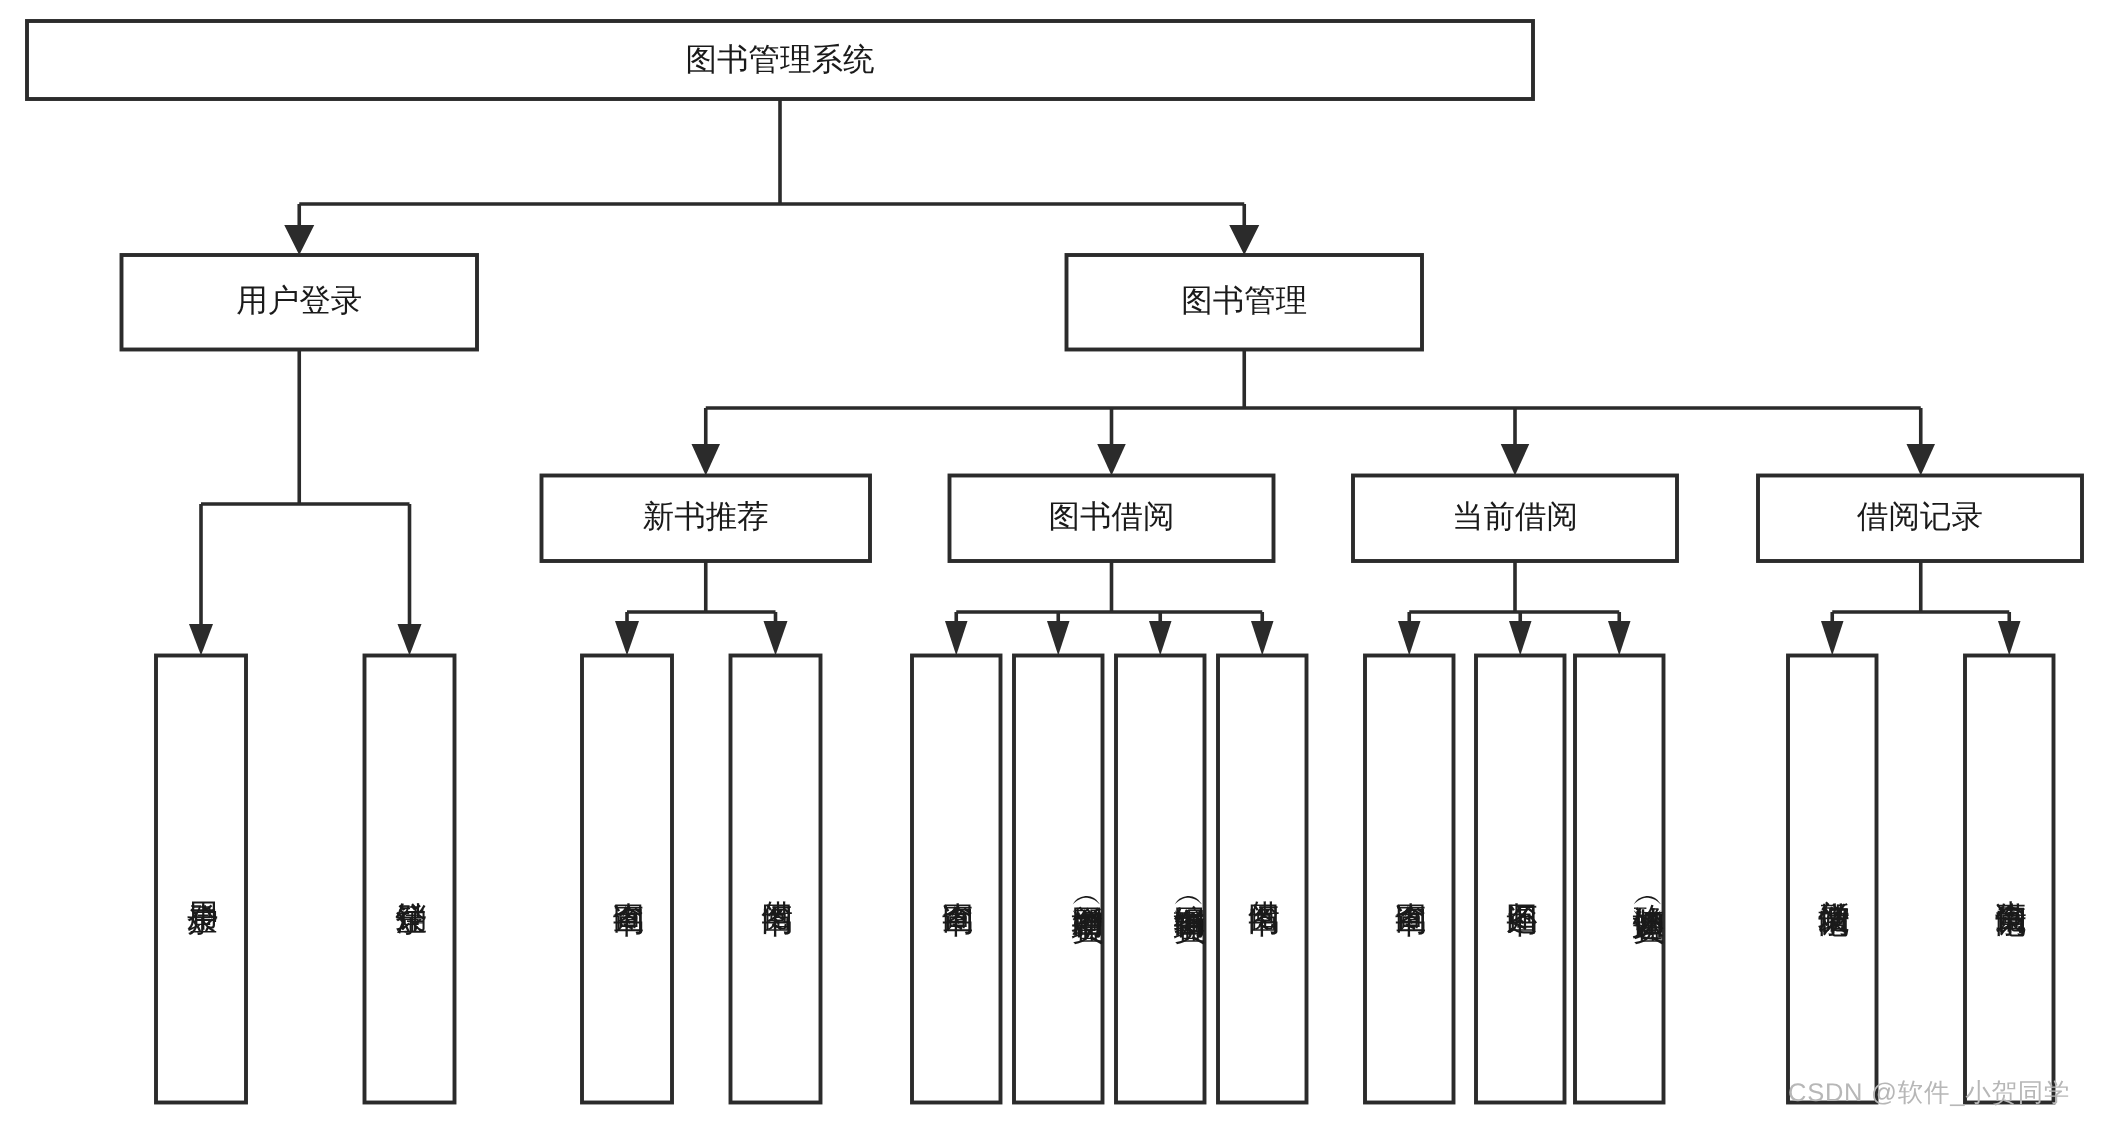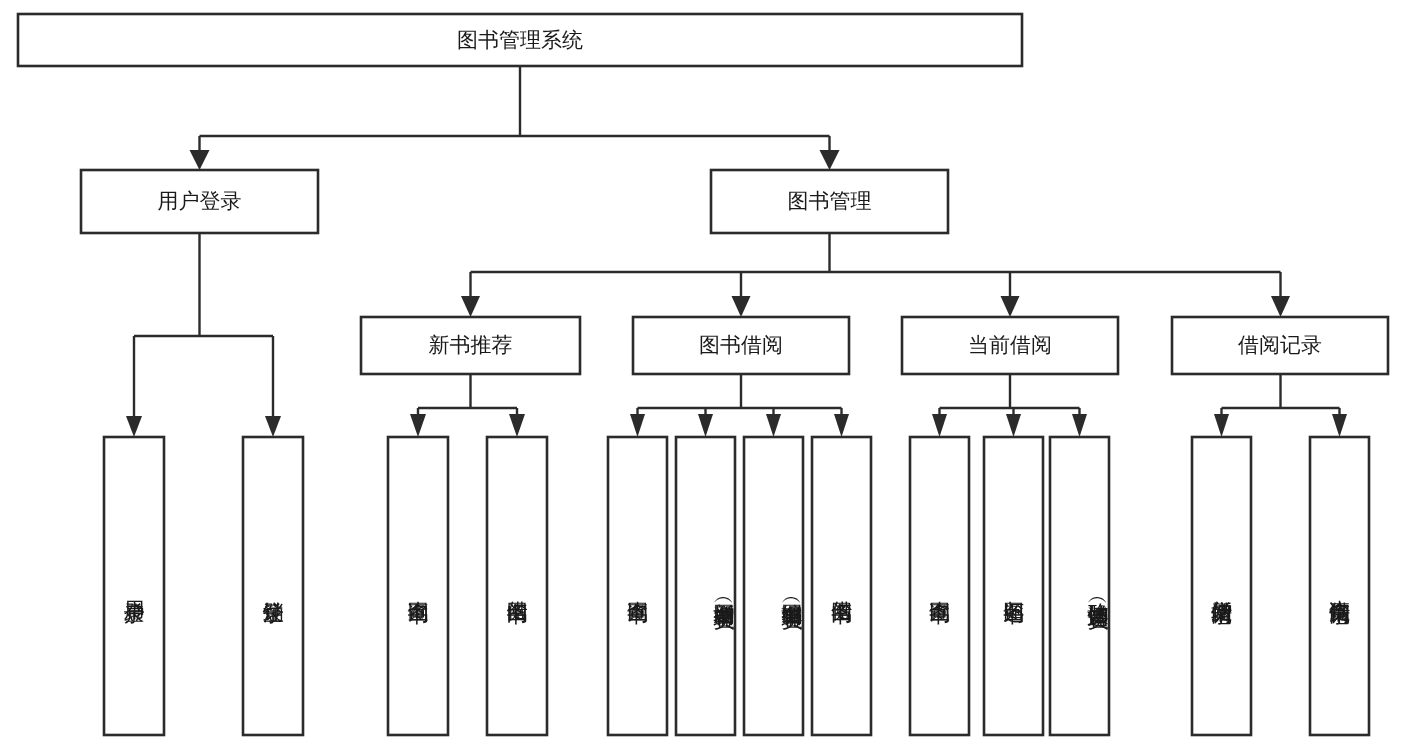--- a/index.html
+++ b/index.html
@@ -185,14 +185,15 @@
   <div class="node-label-v" style="left:608px; top:437px; width:59px; height:298px;">查询图书</div>
   <div class="node-label-v" style="left:676px; top:437px; width:59px; height:298px; align-items:flex-start; padding-top:8px; box-sizing:border-box;">新增图书（管理员）</div>
   <div class="node-label-v" style="left:744px; top:437px; width:59px; height:298px; align-items:flex-start; padding-top:8px; box-sizing:border-box;">编辑图书（管理员）</div>
   <div class="node-label-v" style="left:812px; top:437px; width:59px; height:298px;">借阅图书</div>
   <div class="node-label-v" style="left:910px; top:437px; width:59px; height:298px;">查询图书</div>
   <div class="node-label-v" style="left:984px; top:437px; width:59px; height:298px;">归还图书</div>
   <div class="node-label-v" style="left:1050px; top:437px; width:59px; height:298px; align-items:flex-start; padding-top:8px; box-sizing:border-box;">确认归还（管理员）</div>
   <div class="node-label-v" style="left:1192px; top:437px; width:59px; height:298px;">新增借阅记录</div>
   <div class="node-label-v" style="left:1310px; top:437px; width:59px; height:298px;">查询借阅记录</div>
 
+  <div class="watermark" style="left:1192px; top:717px;">CSDN @软件_小贺同学</div>
 
 </div>
 
 </body></html>

